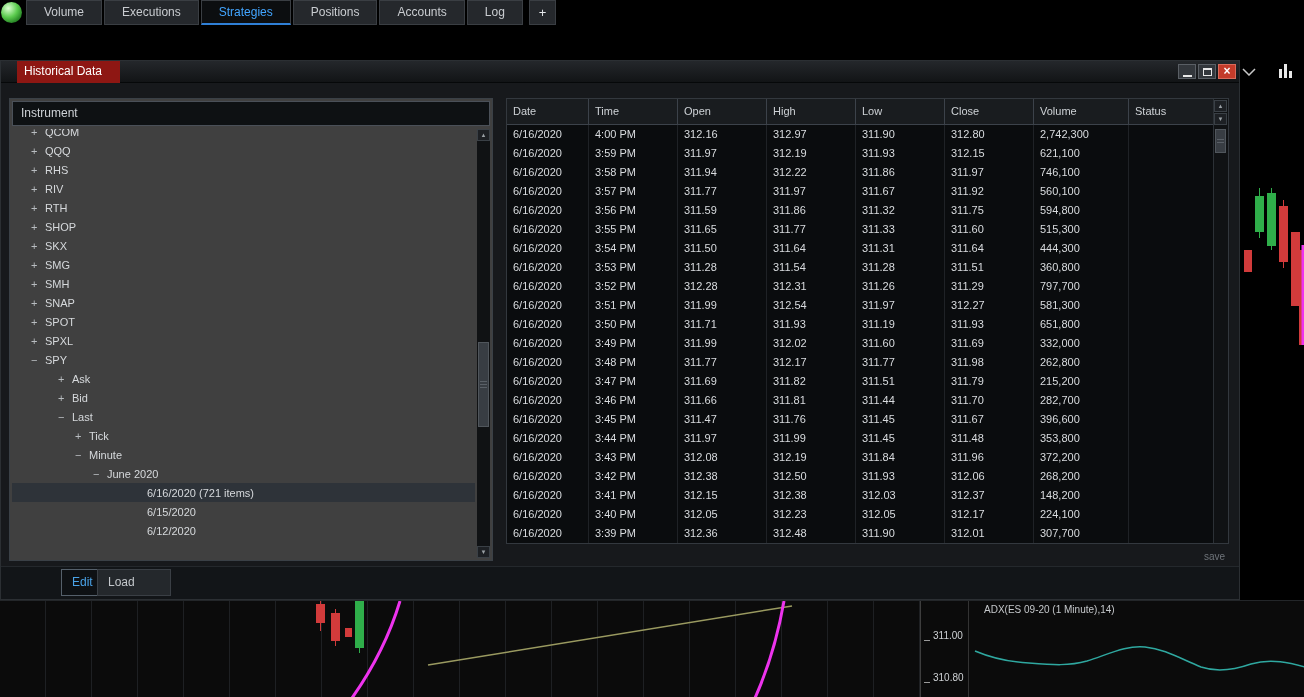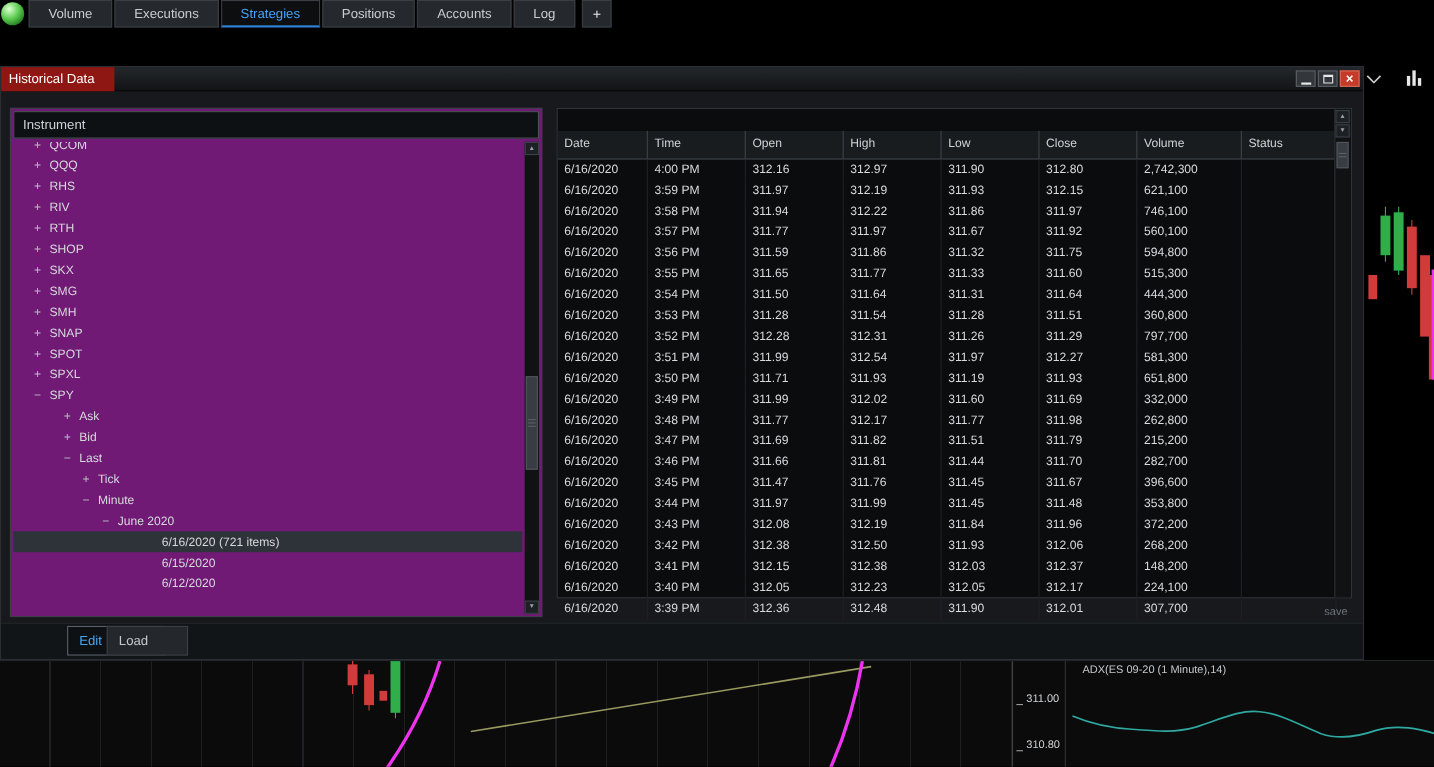--- a/index.html
+++ b/index.html
@@ -19,32 +19,32 @@
 
   
   .ws-icons { position:absolute; right:6px; top:62px; display:flex; gap:16px; align-items:center; }
   .ico-btn { width:22px; height:18px; display:flex; align-items:center; justify-content:center; }
 
   
   .window { position:absolute; left:0; top:60px; width:1240px; height:540px;
             background:#17191c; border:1px solid #2b2f33; }
   .titlebar { position:absolute; left:0; top:0; right:0; height:22px;
               background:linear-gradient(#24272b,#121416); border-bottom:1px solid #060809; }
-  .title-tab { position:absolute; left:0; top:0; width:103px; height:22px; background:var(--title-red,#8e1713);
+  .title-tab { position:absolute; left:16px; top:0; width:103px; height:22px; background:var(--title-red,#8e1713);
                color:#fff; font-size:12px; line-height:21px; padding-left:7px; }
   .win-btns { position:absolute; right:3px; top:3px; display:flex; gap:2px; }
   .wbtn { width:18px; height:15px; background:#33373c; border:1px solid #5a5f65;
           display:flex; align-items:center; justify-content:center; }
   .wbtn.close { background:#c43b2a; border-color:#d86a5a; color:#fff; font-size:12px; font-weight:bold; line-height:13px; }
   .g-min { width:9px; height:2px; background:#e8e8e8; margin-top:8px; }
   .g-max { width:9px; height:8px; border:1px solid #e8e8e8; border-top-width:2px; }
 
   
   .instrument-panel { position:absolute; left:8px; top:37px; width:484px; height:463px;
-                      background:#701a75; border:1px solid #3a4046; }
+                      background:#404040; border:1px solid #3a4046; }
   .instrument-header { position:absolute; left:2px; top:2px; right:2px; height:25px;
                        border:1px solid #4a5058; background:#0e1113; color:#cfd3d7;
                        font-size:12px; line-height:23px; padding-left:8px; }
   .tree-viewport { position:absolute; left:2px; top:30px; right:17px; bottom:2px; overflow:hidden; }
   .tree { margin-top:-7px; }
   .tree-row { display:flex; align-items:center; height:19px; white-space:nowrap;
               color:#d6d9dc; font-size:11px; }
   .tree-row.selected { background:#2e3339; }
   .toggle { display:inline-block; width:14px; color:#b9bdc1; font-size:11px; }
 
@@ -288,21 +288,21 @@
         <div class="sthumb" style="top:213px;height:85px">
           <div class="grip" style="margin-top:38px"></div>
             <div class="grip"></div>
             <div class="grip"></div>
         </div>
         <div class="sarrow" style="bottom:0">▼</div>
       </div>
     </div>
 
     <div class="table-panel">
-      <div class="tbl-header" id="tbl-header" style="grid-template-columns: 82px 89px 89px 89px 89px 89px 95px 86px; margin-top: 20px;">
+      <div class="tbl-header" id="tbl-header" style="grid-template-columns: 82px 89px 89px 89px 89px 89px 95px 86px;">
           <div class="th">Date</div>
           <div class="th">Time</div>
           <div class="th">Open</div>
           <div class="th">High</div>
           <div class="th">Low</div>
           <div class="th">Close</div>
           <div class="th">Volume</div>
           <div class="th">Status</div>
         </div>
       <div id="tbl-body">

